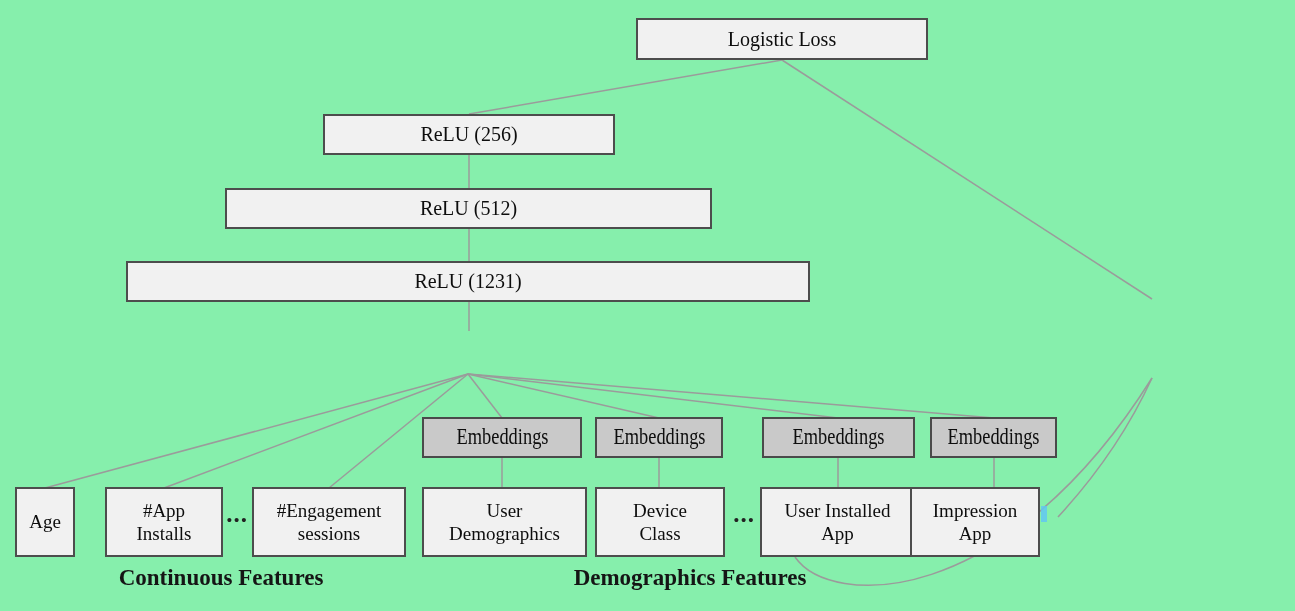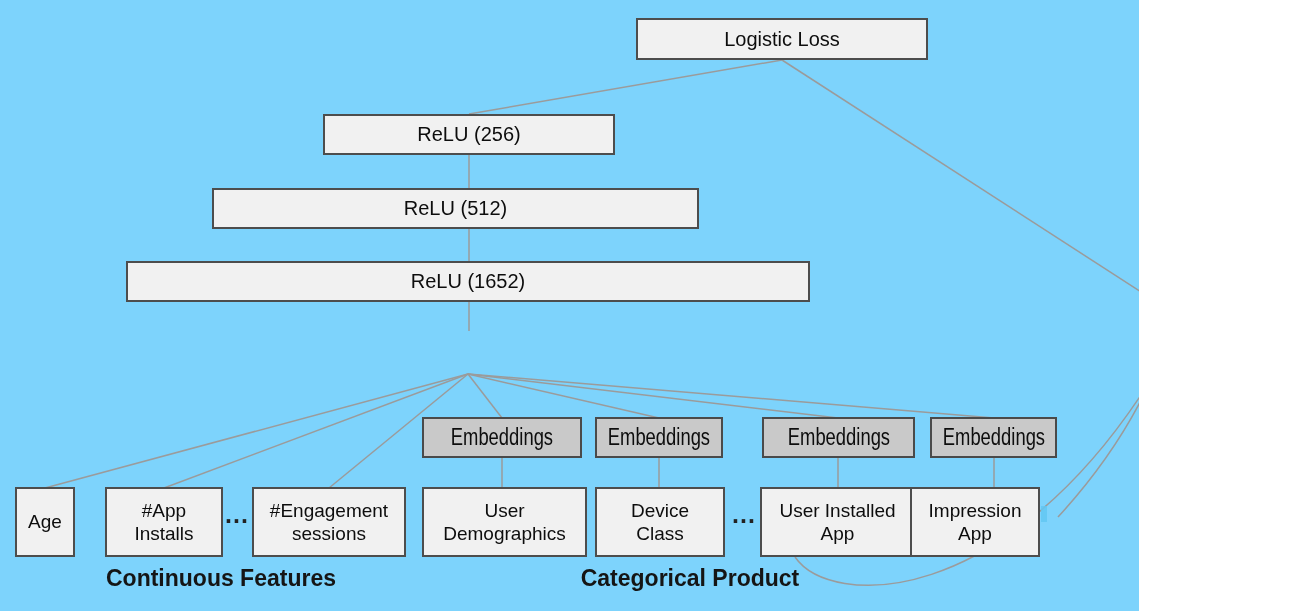--- a/index.html
+++ b/index.html
@@ -1,18 +1,18 @@
 <!DOCTYPE html>
 <html><head>
 <meta charset="utf-8">
 <style>
   html,body{margin:0;padding:0;background:#ffffff;}
   #canvas{
-    position:relative;width:1139px;height:611px;background:#7dd3fc;overflow:hidden;
-    font-family:Liberation Sans, sans-serif;color:#111;
+    position:relative;width:1295px;height:611px;background:#86efac;overflow:hidden;
+    font-family:Liberation Serif, serif;color:#111;
   }
   #wires{position:absolute;left:0;top:0;width:1295px;height:611px;}
   .box{
     position:absolute;box-sizing:border-box;
     background:#f1f1f1;border:2px solid #4d4d4d;
     display:flex;align-items:center;justify-content:center;text-align:center;
     font-size:20px;line-height:1.22;white-space:pre-line;color:#0d0d0d;
   }
   .emb{
     background:#c9c9c9;border:2px solid #4a4a4a;font-size:23px;
@@ -23,21 +23,21 @@
     position:absolute;display:flex;align-items:center;justify-content:center;
     font-size:25px;font-weight:bold;color:#222;letter-spacing:1px;
   }
   .group-label{
     position:absolute;font-size:23px;font-weight:bold;color:#151515;
     width:260px;text-align:center;white-space:nowrap;
   }
   
   #b-logistic{left:636px;top:18px;width:292px;height:42px;}
   #b-relu256{left:323px;top:114px;width:292px;height:41px;}
-  #b-relu512{left:212px;top:188px;width:487px;height:41px;}
+  #b-relu512{left:225px;top:188px;width:487px;height:41px;}
   #b-relu1024{left:126px;top:261px;width:684px;height:41px;}
   #b-concat{left:50px;top:330px;width:838px;height:44px;}
   #b-emb1{left:422px;top:417px;width:160px;height:41px;}
   #b-emb2{left:595px;top:417px;width:128px;height:41px;}
   #b-emb3{left:762px;top:417px;width:153px;height:41px;}
   #b-emb4{left:930px;top:417px;width:127px;height:41px;}
   #b-cross{left:1028px;top:298px;width:257px;height:79px;}
   #b-age{left:15px;top:487px;width:60px;height:70px;}
   #b-appinstalls{left:105px;top:487px;width:118px;height:70px;}
   #b-engagement{left:252px;top:487px;width:154px;height:70px;}
@@ -79,21 +79,21 @@
     <path d="M 1058 517 Q 1118 452 1152 378"></path>
     <path d="M 795 557 C 830 608 1005 612 1152 378"></path>
   </svg>
 
   <div class="box" id="b-logistic">Logistic Loss</div>
 
   <div class="box" id="b-relu256">ReLU (256)</div>
 
   <div class="box" id="b-relu512">ReLU (512)</div>
 
-  <div class="box" id="b-relu1024">ReLU (1652)</div>
+  <div class="box" id="b-relu1024">ReLU (1231)</div>
 
 
 
   <div class="box emb" id="b-emb1">
     <span class="cond">Embeddings</span>
   </div>
   <div class="box emb" id="b-emb2">
     <span class="cond">Embeddings</span>
   </div>
   <div class="box emb" id="b-emb3">
@@ -122,17 +122,17 @@
   <div class="dots" id="dots2">...</div>
 
   <div class="box leaf" id="b-userinstalled">User Installed
 App</div>
 
   <div class="box leaf" id="b-impression">Impression
 App</div>
 
   <div class="group-label" id="lbl-cont">Continuous Features</div>
 
-  <div class="group-label" id="lbl-cat">Categorical Product</div>
+  <div class="group-label" id="lbl-cat">Demographics Features</div>
 
   <div id="artifact"></div>
 
 </div>
 
 </body></html>

